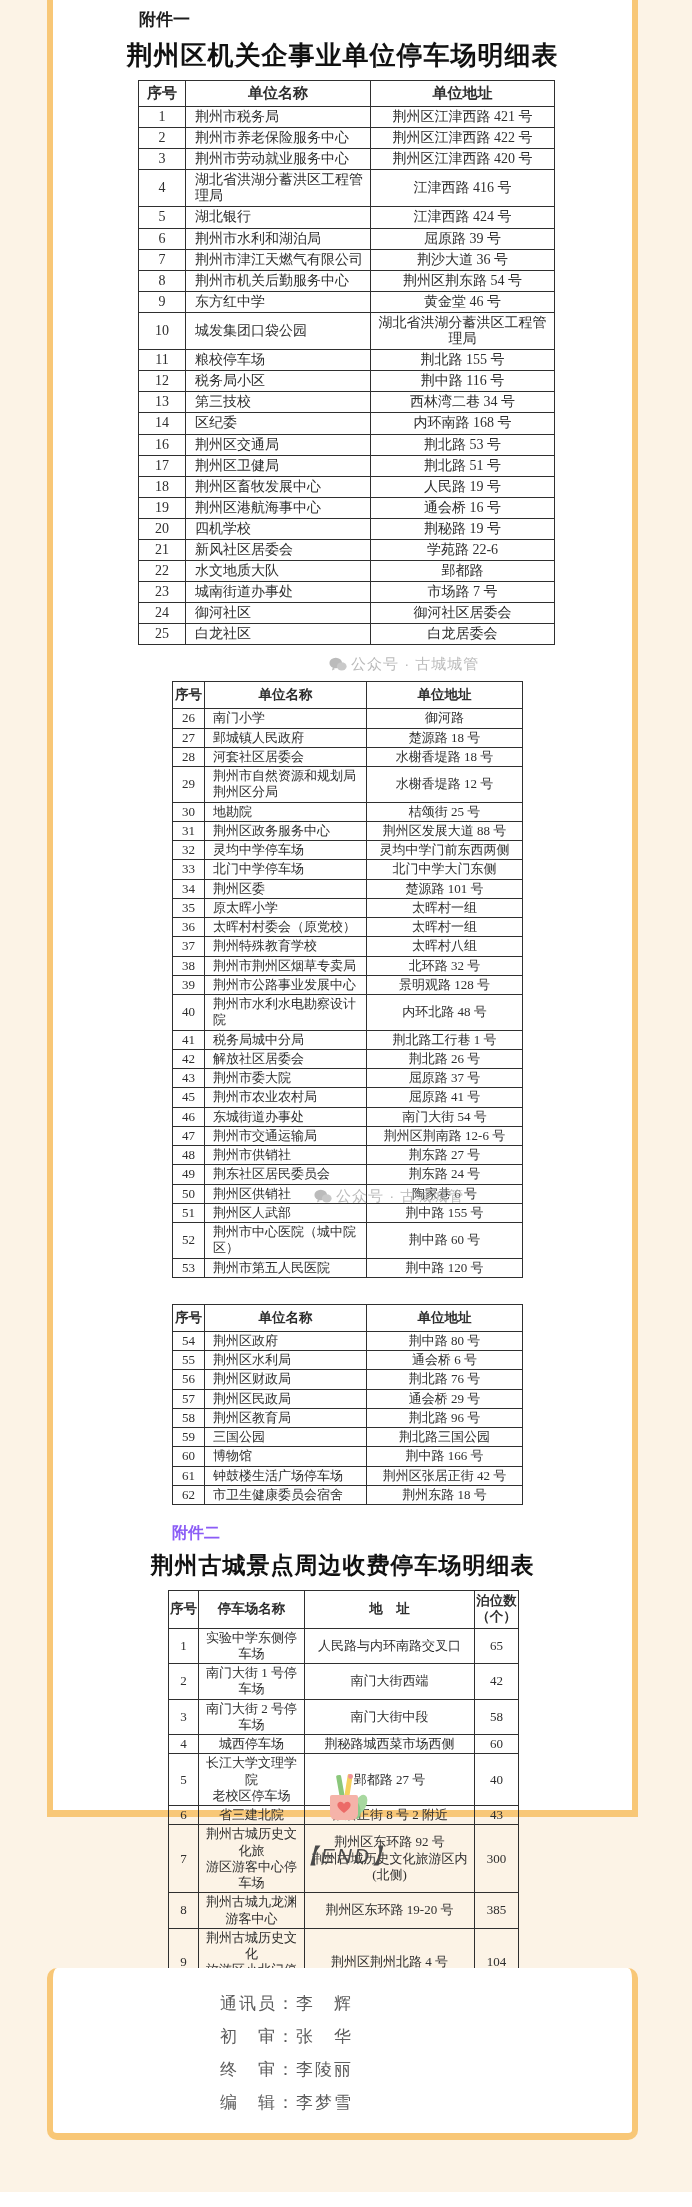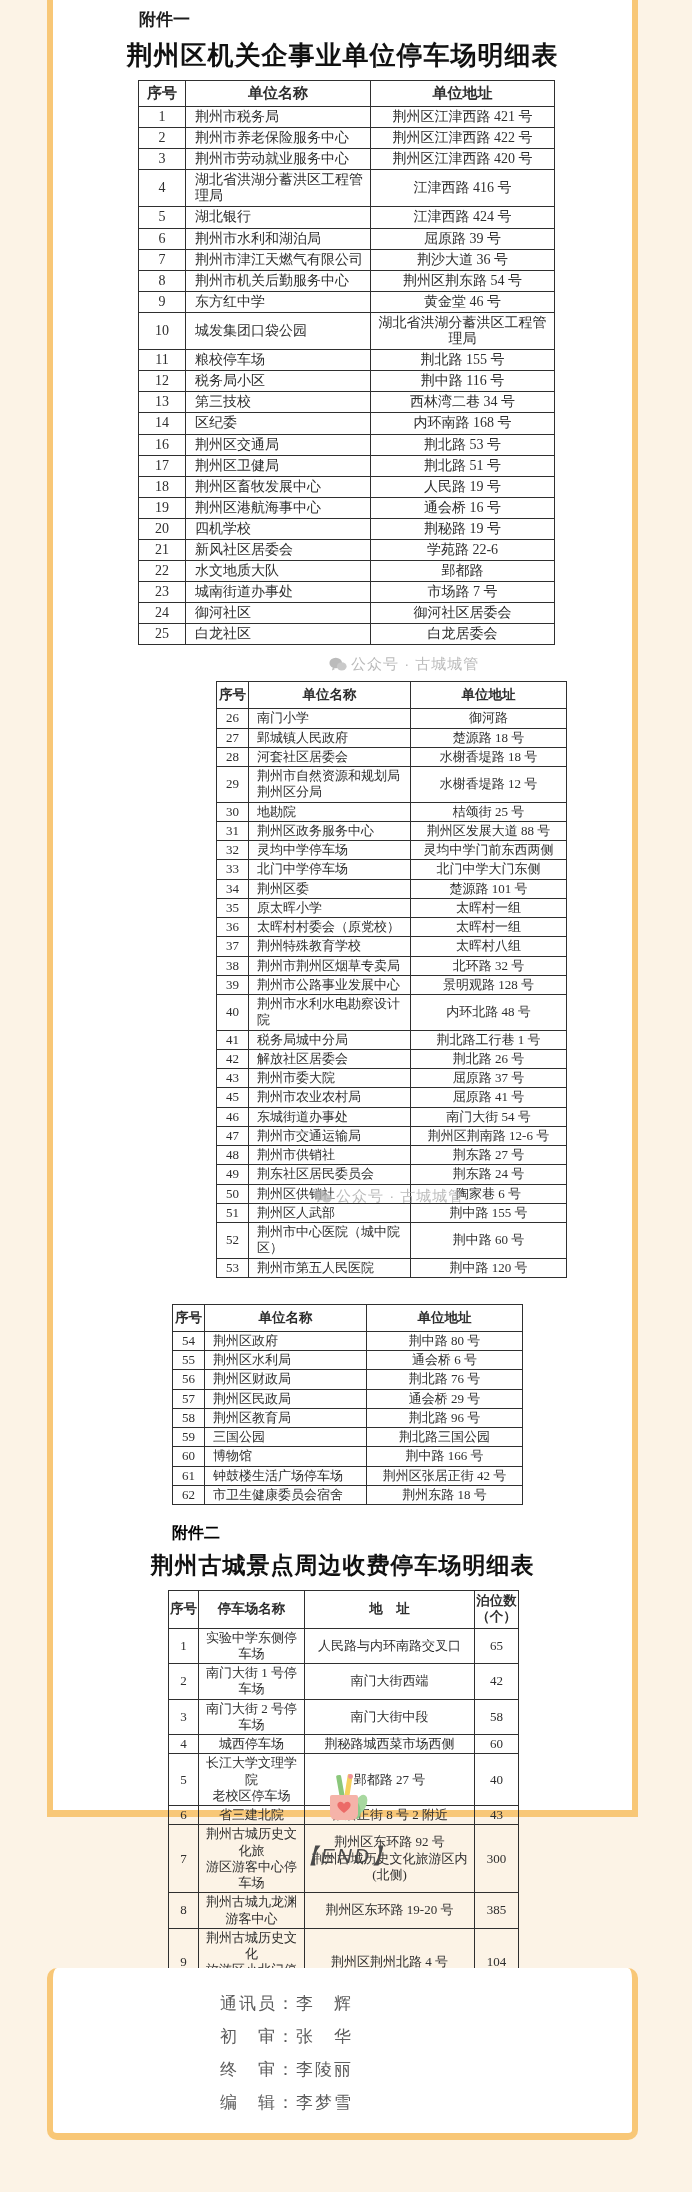--- a/index.html
+++ b/index.html
@@ -26,26 +26,26 @@
   
   .t2{width:350px;margin:36px 0 0 119px;font-size:13px;}
   .t3{width:350px;margin:26px 0 0 119px;font-size:13px;}
   .t2 th,.t3 th{font-size:13.5px;padding:4px 1px;}
   .t2 td,.t3 td{padding:1px 2px;line-height:1.25;text-align:center;}
   .t2 td:nth-child(2),.t3 td:nth-child(2){text-align:left;padding-left:8px;margin-top:17px;}
   
   .t4{width:350px;margin:9px 0 0 115px;font-size:13px;}
   .t4 th{font-size:13.5px;padding:2px 1px;line-height:1.2;}
   .t4 td{padding:1px 2px;line-height:1.25;text-align:center;white-space:pre-line;}
-  .att2-label{font-weight:bold;font-size:16px;margin:18px 0 0 119px;color:#000000;}
+  .att2-label{font-weight:bold;font-size:16px;margin:18px 0 0 119px;color:#8b5cf6;}
   
   .wm{position:absolute;display:flex;align-items:center;gap:4px;color:var(--watermark);opacity:.8;
       font-family:"Liberation Sans",sans-serif;font-size:15px;letter-spacing:1px;white-space:nowrap;}
   .wm svg{display:block;}
-  .tbl-wrap{position:relative;padding-left:44px;}
+  .tbl-wrap{position:relative;}
   .wm1{top:-26px;left:276px;}
   .wm2{top:506px;left:261px;}
   
   .end-block{position:absolute;left:0;top:1772px;width:692px;text-align:center;font-style:italic;}
   .end-label{margin-top:8px;font-family:"Liberation Sans","DejaVu Sans",sans-serif;font-size:21px;
              color:#4a4a4a;letter-spacing:2px;}
   .card2{position:absolute;left:47px;top:1968px;width:591px;height:172px;background:#ffffff;
          border-left:6px solid var(--frame);border-right:6px solid var(--frame);border-bottom:7px solid var(--frame);
          padding:26px 0 0 167px;border-radius:10px;}
   .credit-line{font-family:"Liberation Sans","DejaVu Sans",sans-serif;font-size:17px;color:#5c5c5c;

